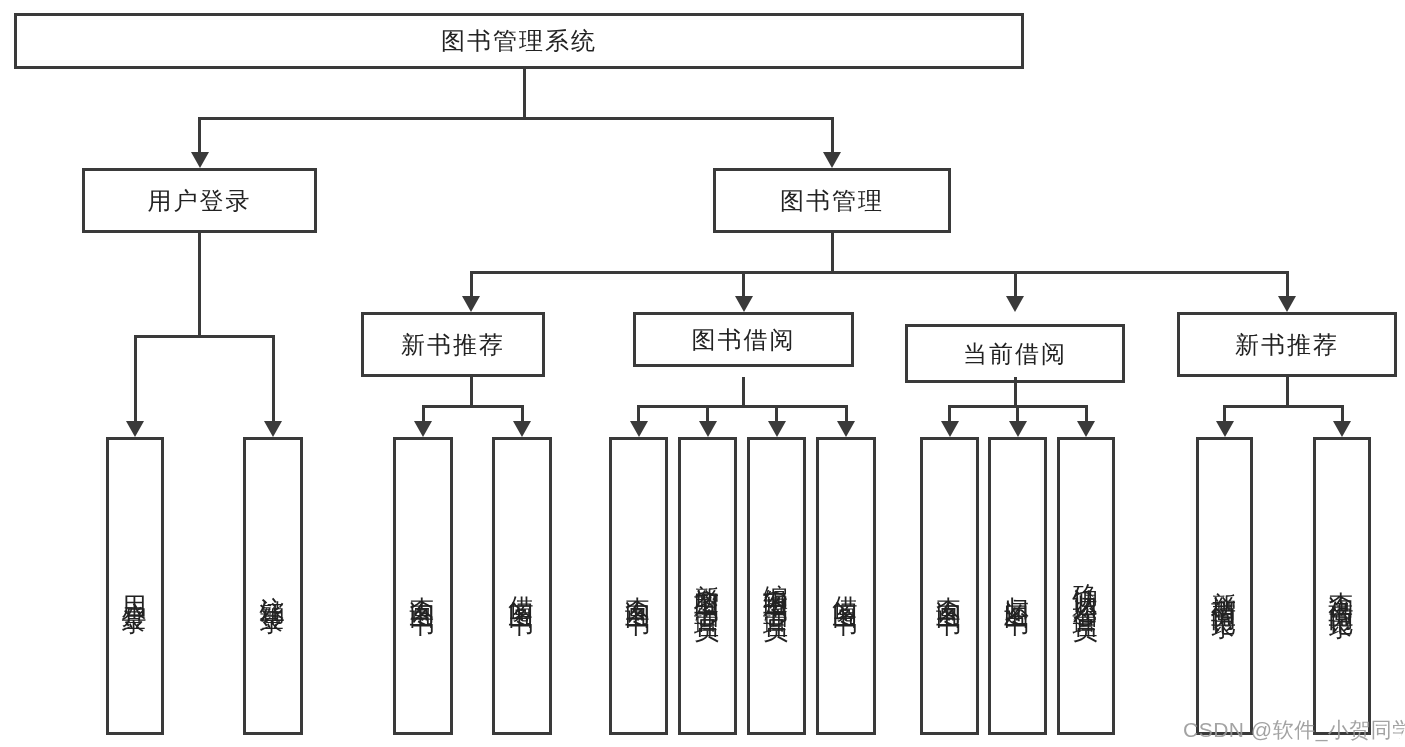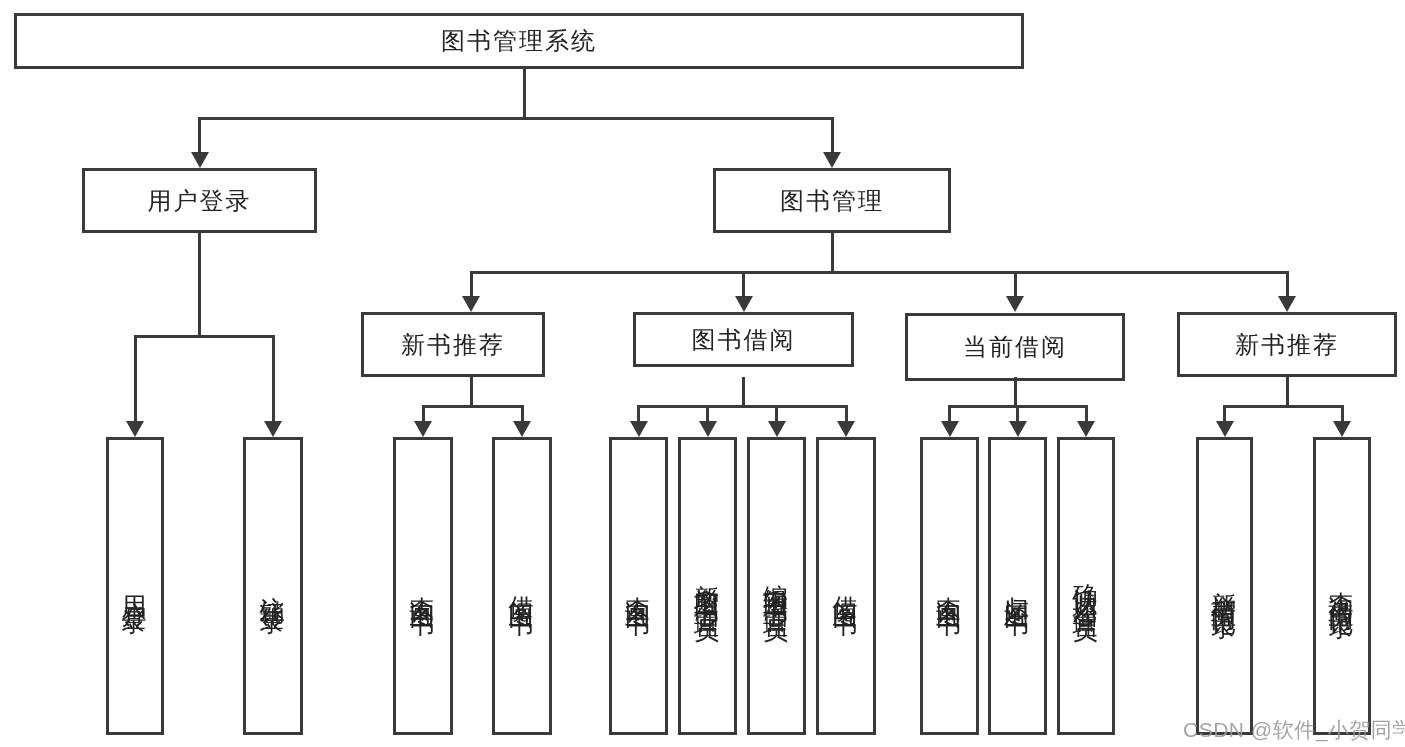--- a/index.html
+++ b/index.html
@@ -54,21 +54,21 @@
   <div class="hbox" style="left:713px;top:168px;width:238px;height:65px;">
     <span>图书管理</span>
   </div>
 
   <div class="hbox" style="left:361px;top:312px;width:184px;height:65px;">
     <span>新书推荐</span>
   </div>
   <div class="hbox" style="left:633px;top:312px;width:221px;height:55px;">
     <span>图书借阅</span>
   </div>
-  <div class="hbox" style="left:905px;top:313px;width:220px;height:68px;">
+  <div class="hbox" style="left:905px;top:324px;width:220px;height:59px;">
     <span>当前借阅</span>
   </div>
   <div class="hbox" style="left:1177px;top:312px;width:220px;height:65px;">
     <span>新书推荐</span>
   </div>
 
   <div class="leaf" style="left:106px;width:58px;">
     <span>用户登录</span>
   </div>
   <div class="leaf" style="left:243px;width:60px;">

